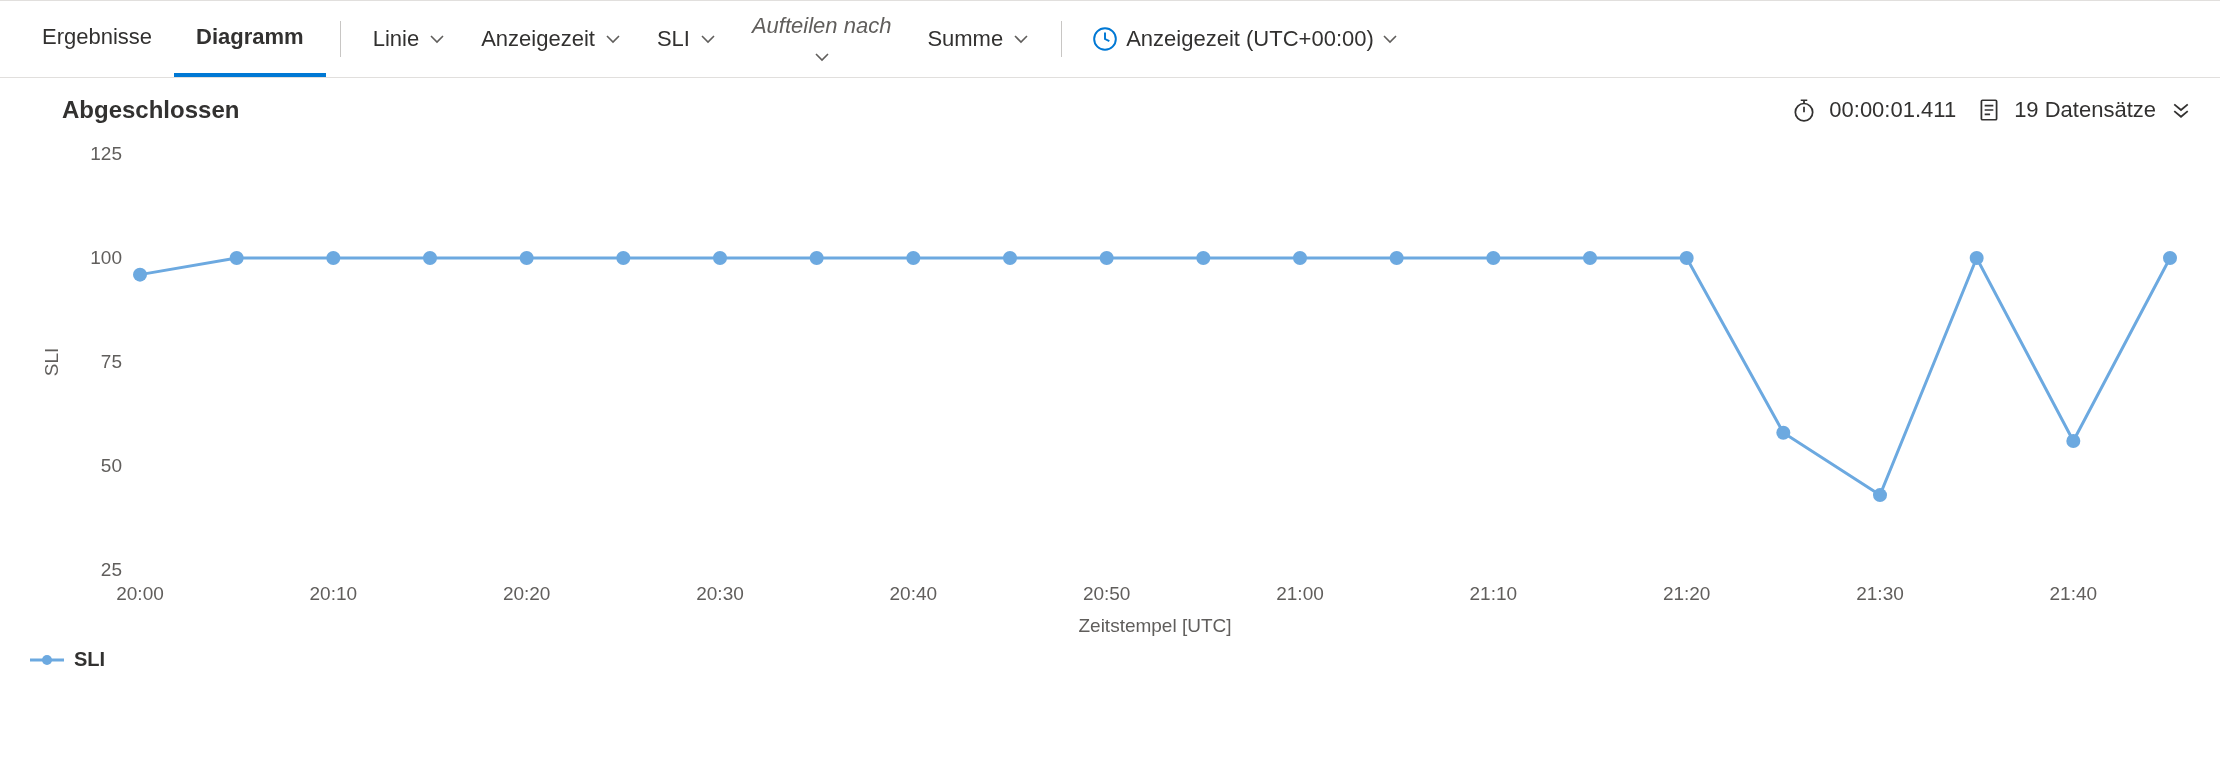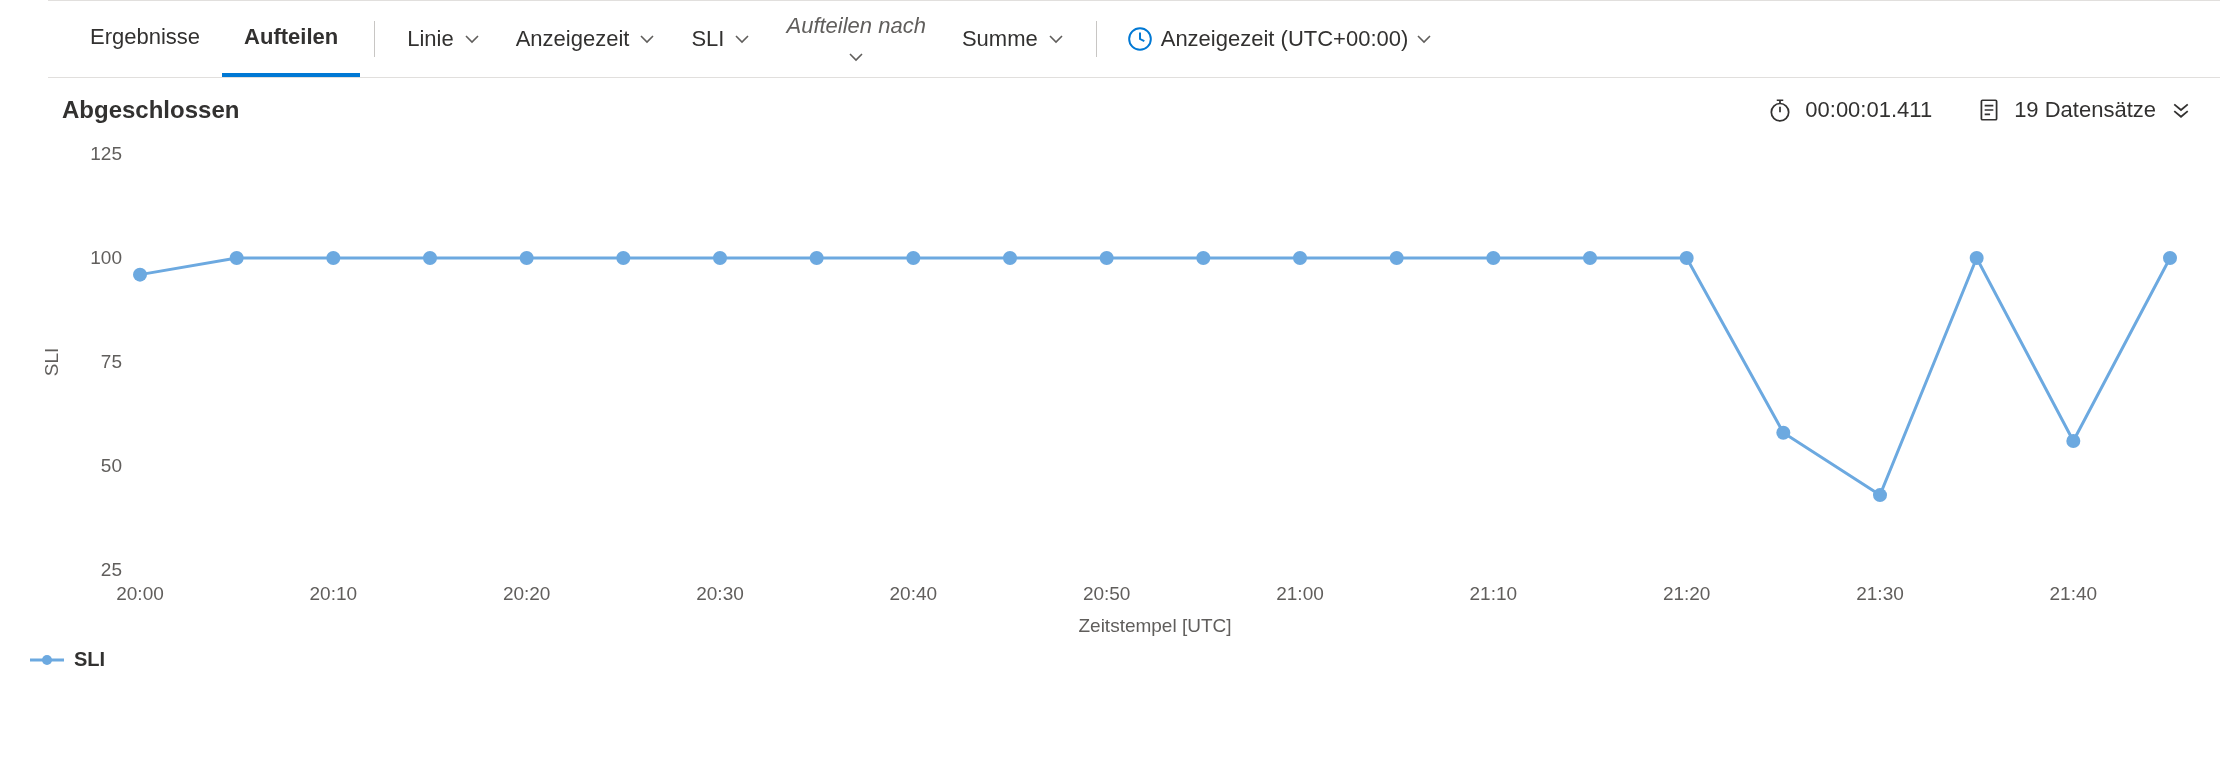--- a/index.html
+++ b/index.html
@@ -14,21 +14,20 @@
   
   .toolbar {
     display: flex;
     align-items: center;
     height: 78px;
     border-top: 1px solid #e1dfdd;
     border-bottom: 1px solid #e1dfdd;
     padding: 0 12px 0 20px;
     gap: 0;
     position: relative;
-    margin-left: 48px;
   }
   .tabs { display:flex; align-items:stretch; height:100%; }
   .tab {
     display:flex; align-items:center;
     padding: 0 22px;
     font-size: 22px;
     color:#323130;
     cursor:pointer;
     border-bottom: 4px solid transparent;
   }
@@ -53,21 +52,21 @@
   .clock-icon { width:26px; height:26px; display:inline-flex; color:#0078d4; }
   .clock-icon svg, .stopwatch-icon svg, .notes-icon svg { width:100%; height:100%; }
 
   
   .statusbar {
     display:flex; align-items:center; justify-content:space-between;
     padding: 18px 30px 10px 30px;
     font-size:24px;
   }
   .statusbar .left { font-weight:600;margin-left:32px; }
-  .statusbar .right { display:flex; align-items:center; gap:44px; }
+  .statusbar .right { display:flex; align-items:center; gap:20px; }
   .stat { display:flex; align-items:center; gap:12px; font-size:22px; cursor:default;}
   .stat .expand { cursor:pointer; padding-left:4px; }
   .stopwatch-icon, .notes-icon { width:26px; height:26px; display:inline-flex; }
   .chev-double { width:22px; height:22px; display:inline-flex; }
 
   
   .chart-wrap {
     position:relative;
     width: 100%;
     padding: 0 30px 0 30px;
@@ -83,21 +82,21 @@
 </style>
 </head>
 <body>
 
 <div class="toolbar">
   <div class="tabs">
     <div class="tab">
       <span>Ergebnisse</span>
     </div>
     <div class="tab active">
-      <span>Aufteilen</span>
+      <span>Diagramm</span>
     </div>
   </div>
   <div class="vbar"></div>
 
   <div class="dd">
     <span>Linie</span>
     <span class="chev-down">
       <svg viewBox="0 0 16 16">
           <path d="M2 5l6 6 6-6" fill="none" stroke="#605e5c" stroke-width="1.6"></path>
         </svg>

